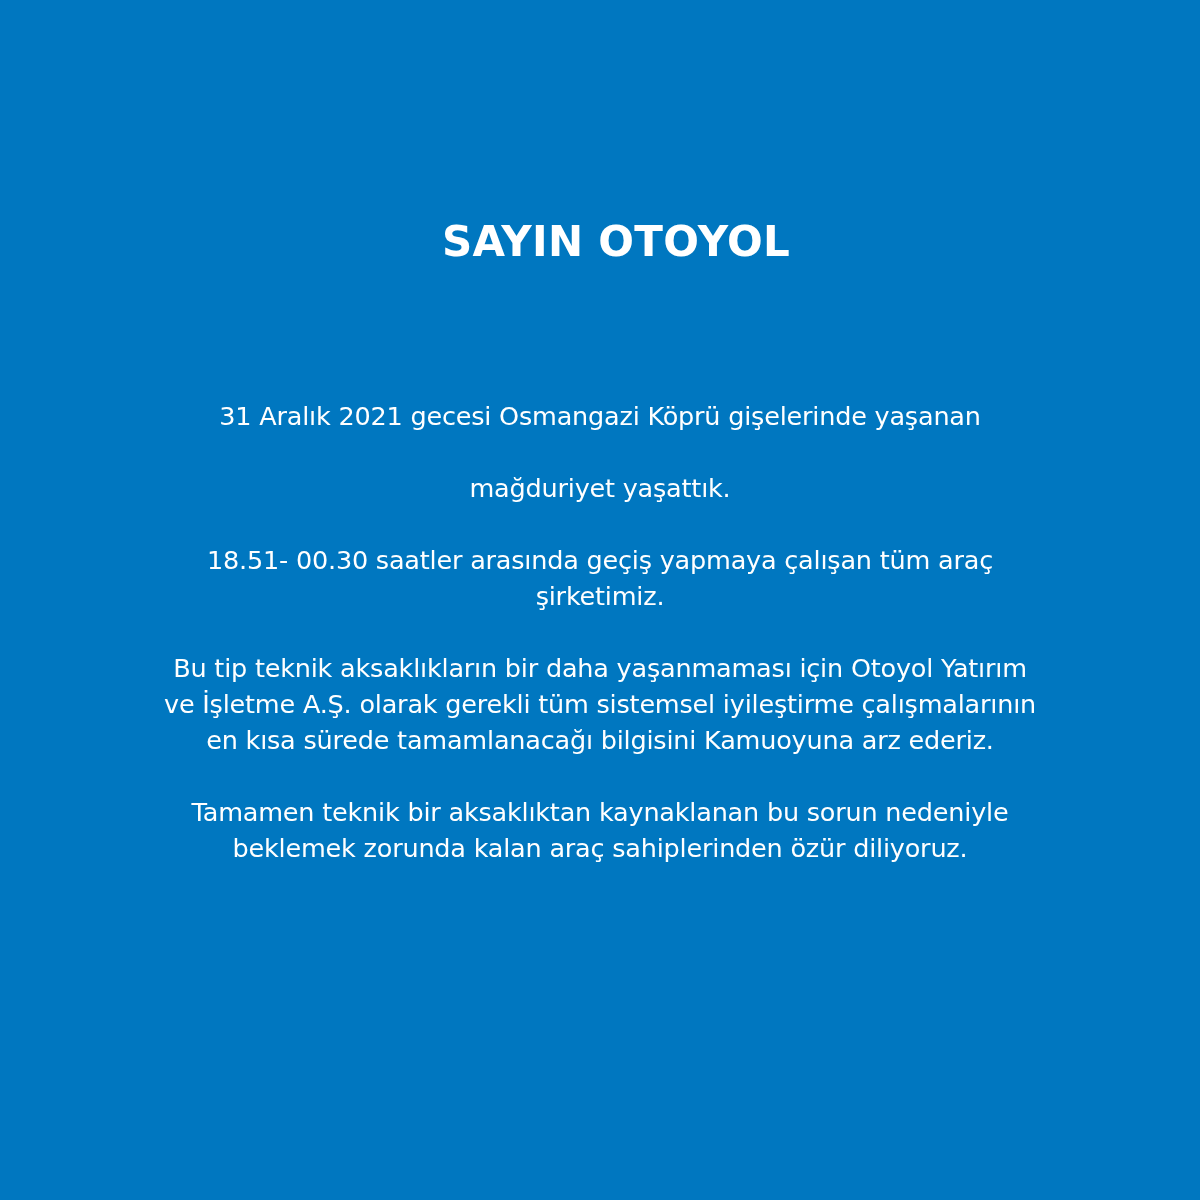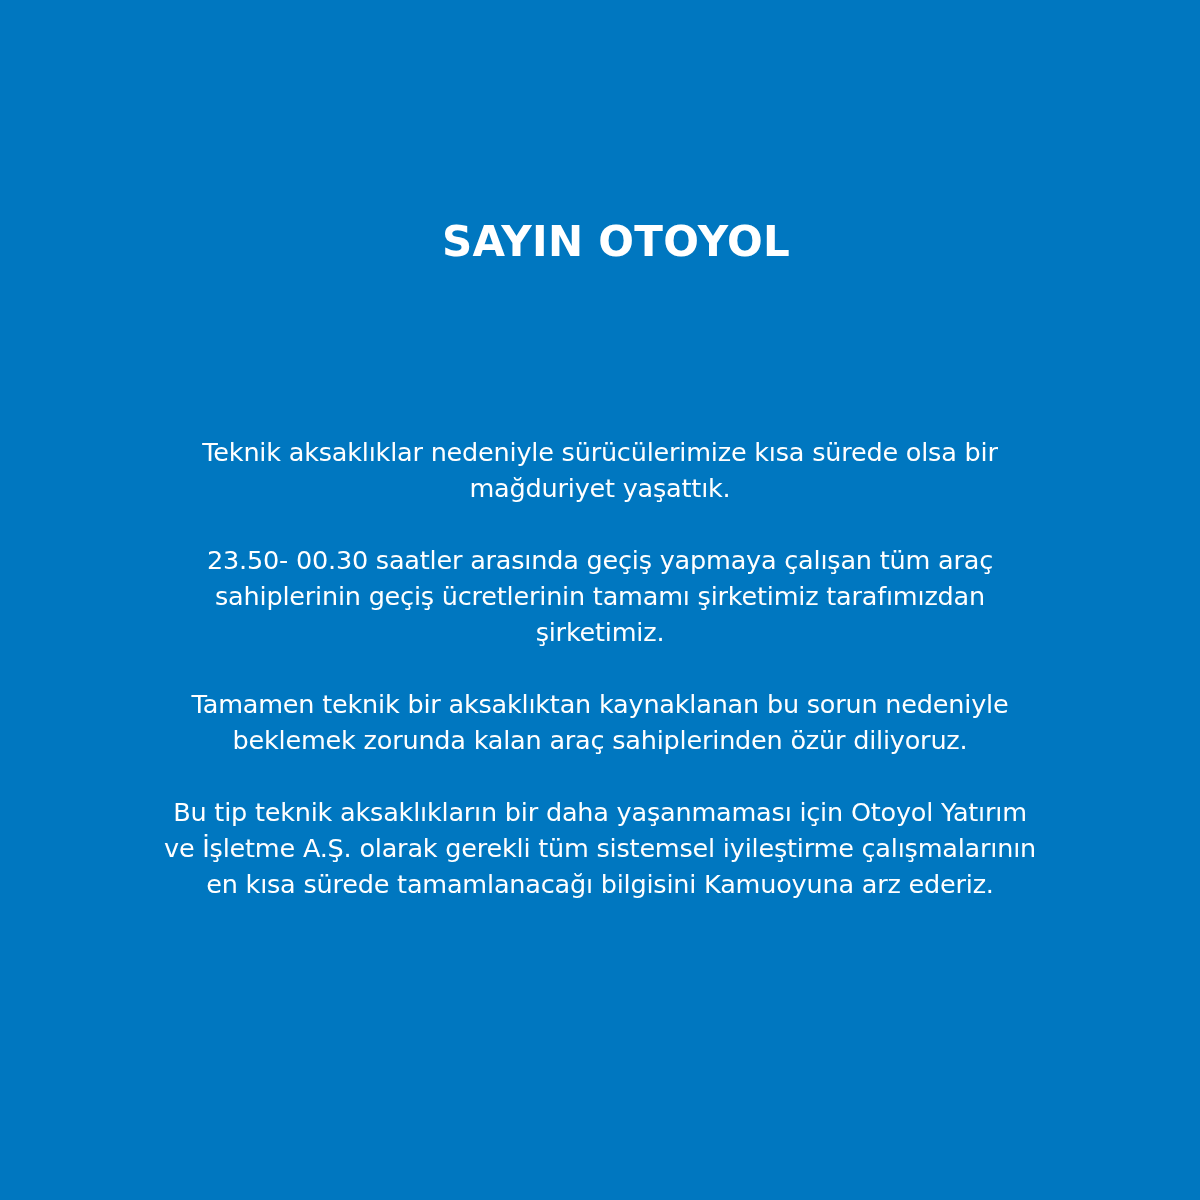--- a/index.html
+++ b/index.html
@@ -55,33 +55,32 @@
 </head>
 <body>
 
 <div class="notice">
   <h1 class="title">
     <span class="line">SAYIN OTOYOL</span>
   </h1>
 
   <div class="body">
     <p class="para">
+      <span class="line">31 Aralık 2021 gecesi Osmangazi Köprü gişelerinde yaşanan</span>
     </p>
     <p class="para">
-      <span class="line">Teknik aksaklıklar nedeniyle sürücülerimize kısa sürede olsa bir</span>
       <span class="line">mağduriyet yaşattık.</span>
     </p>
     <p class="para">
-      <span class="line">23.50- 00.30 saatler arasında geçiş yapmaya çalışan tüm araç</span>
-      <span class="line">sahiplerinin geçiş ücretlerinin tamamı şirketimiz tarafımızdan</span>
+      <span class="line">18.51- 00.30 saatler arasında geçiş yapmaya çalışan tüm araç</span>
       <span class="line">şirketimiz.</span>
-    </p>
-    <p class="para">
-      <span class="line">Tamamen teknik bir aksaklıktan kaynaklanan bu sorun nedeniyle</span>
-      <span class="line">beklemek zorunda kalan araç sahiplerinden özür diliyoruz.</span>
     </p>
     <p class="para">
       <span class="line">Bu tip teknik aksaklıkların bir daha yaşanmaması için Otoyol Yatırım</span>
       <span class="line">ve İşletme A.Ş. olarak gerekli tüm sistemsel iyileştirme çalışmalarının</span>
       <span class="line">en kısa sürede tamamlanacağı bilgisini Kamuoyuna arz ederiz.</span>
     </p>
+    <p class="para">
+      <span class="line">Tamamen teknik bir aksaklıktan kaynaklanan bu sorun nedeniyle</span>
+      <span class="line">beklemek zorunda kalan araç sahiplerinden özür diliyoruz.</span>
+    </p>
   </div>
 </div>
 
 </body></html>

